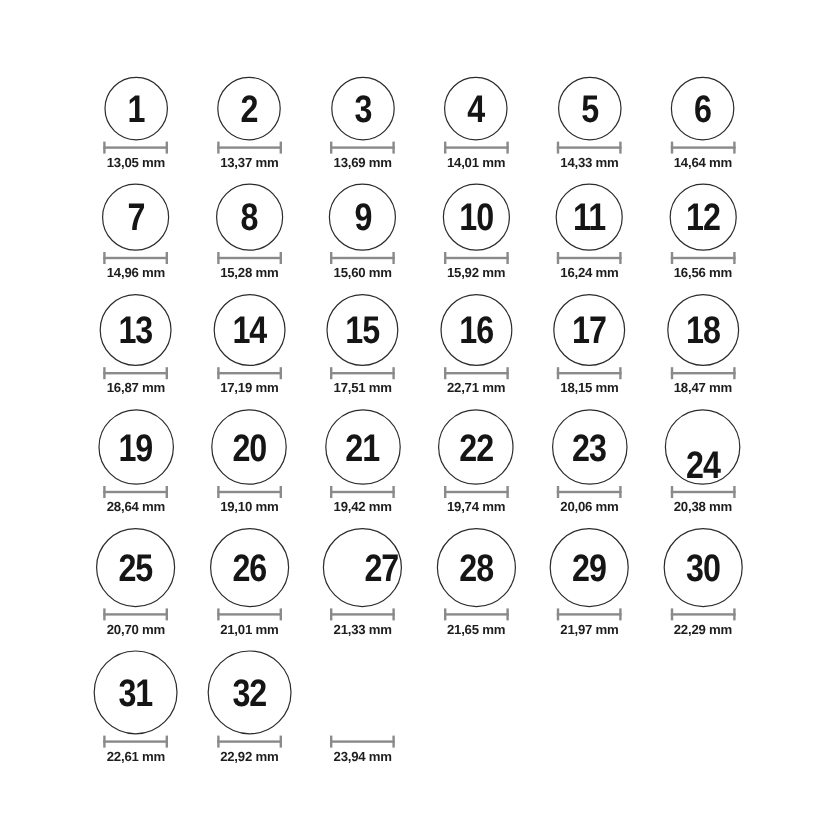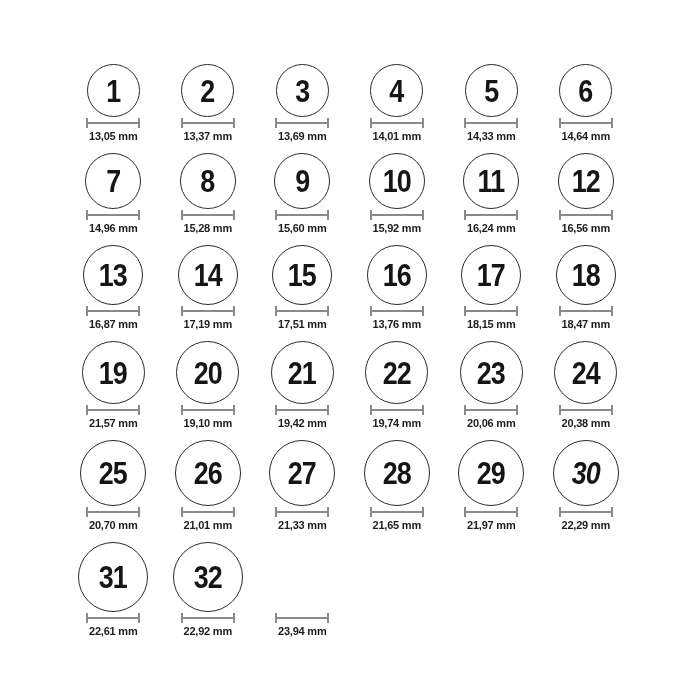--- a/index.html
+++ b/index.html
@@ -264,21 +264,21 @@
 
   <div class="cell">
     <div class="circle" style="width: 60px; height: 60px;">
       <span class="num">16</span>
     </div>
     <div class="measure">
       <span class="tick left"></span>
       <span class="bar"></span>
       <span class="tick right"></span>
     </div>
-    <div class="label">13,76 mm</div>
+    <div class="label">22,71 mm</div>
   </div>
 
   <div class="cell">
     <div class="circle" style="width: 60px; height: 60px;">
       <span class="num">17</span>
     </div>
     <div class="measure">
       <span class="tick left"></span>
       <span class="bar"></span>
       <span class="tick right"></span>
@@ -300,21 +300,21 @@
 
   <div class="cell">
     <div class="circle" style="width: 63px; height: 63px;">
       <span class="num">19</span>
     </div>
     <div class="measure">
       <span class="tick left"></span>
       <span class="bar"></span>
       <span class="tick right"></span>
     </div>
-    <div class="label">21,57 mm</div>
+    <div class="label">28,64 mm</div>
   </div>
 
   <div class="cell">
     <div class="circle" style="width: 63px; height: 63px;">
       <span class="num">20</span>
     </div>
     <div class="measure">
       <span class="tick left"></span>
       <span class="bar"></span>
       <span class="tick right"></span>
@@ -352,21 +352,21 @@
     </div>
     <div class="measure">
       <span class="tick left"></span>
       <span class="bar"></span>
       <span class="tick right"></span>
     </div>
     <div class="label">20,06 mm</div>
   </div>
 
   <div class="cell">
-    <div class="circle" style="width: 63px; height: 63px;">
+    <div class="circle" style="width: 63px; height: 63px; align-items: flex-end;">
       <span class="num">24</span>
     </div>
     <div class="measure">
       <span class="tick left"></span>
       <span class="bar"></span>
       <span class="tick right"></span>
     </div>
     <div class="label">20,38 mm</div>
   </div>
 
@@ -388,21 +388,21 @@
     </div>
     <div class="measure">
       <span class="tick left"></span>
       <span class="bar"></span>
       <span class="tick right"></span>
     </div>
     <div class="label">21,01 mm</div>
   </div>
 
   <div class="cell">
-    <div class="circle" style="width: 66px; height: 66px;">
+    <div class="circle" style="width: 66px; height: 66px; justify-content: flex-end;">
       <span class="num">27</span>
     </div>
     <div class="measure">
       <span class="tick left"></span>
       <span class="bar"></span>
       <span class="tick right"></span>
     </div>
     <div class="label">21,33 mm</div>
   </div>
 
@@ -424,21 +424,21 @@
     </div>
     <div class="measure">
       <span class="tick left"></span>
       <span class="bar"></span>
       <span class="tick right"></span>
     </div>
     <div class="label">21,97 mm</div>
   </div>
 
   <div class="cell">
-    <div class="circle" style="width: 66px; height: 66px; font-style: italic;">
+    <div class="circle" style="width: 66px; height: 66px;">
       <span class="num">30</span>
     </div>
     <div class="measure">
       <span class="tick left"></span>
       <span class="bar"></span>
       <span class="tick right"></span>
     </div>
     <div class="label">22,29 mm</div>
   </div>
 

